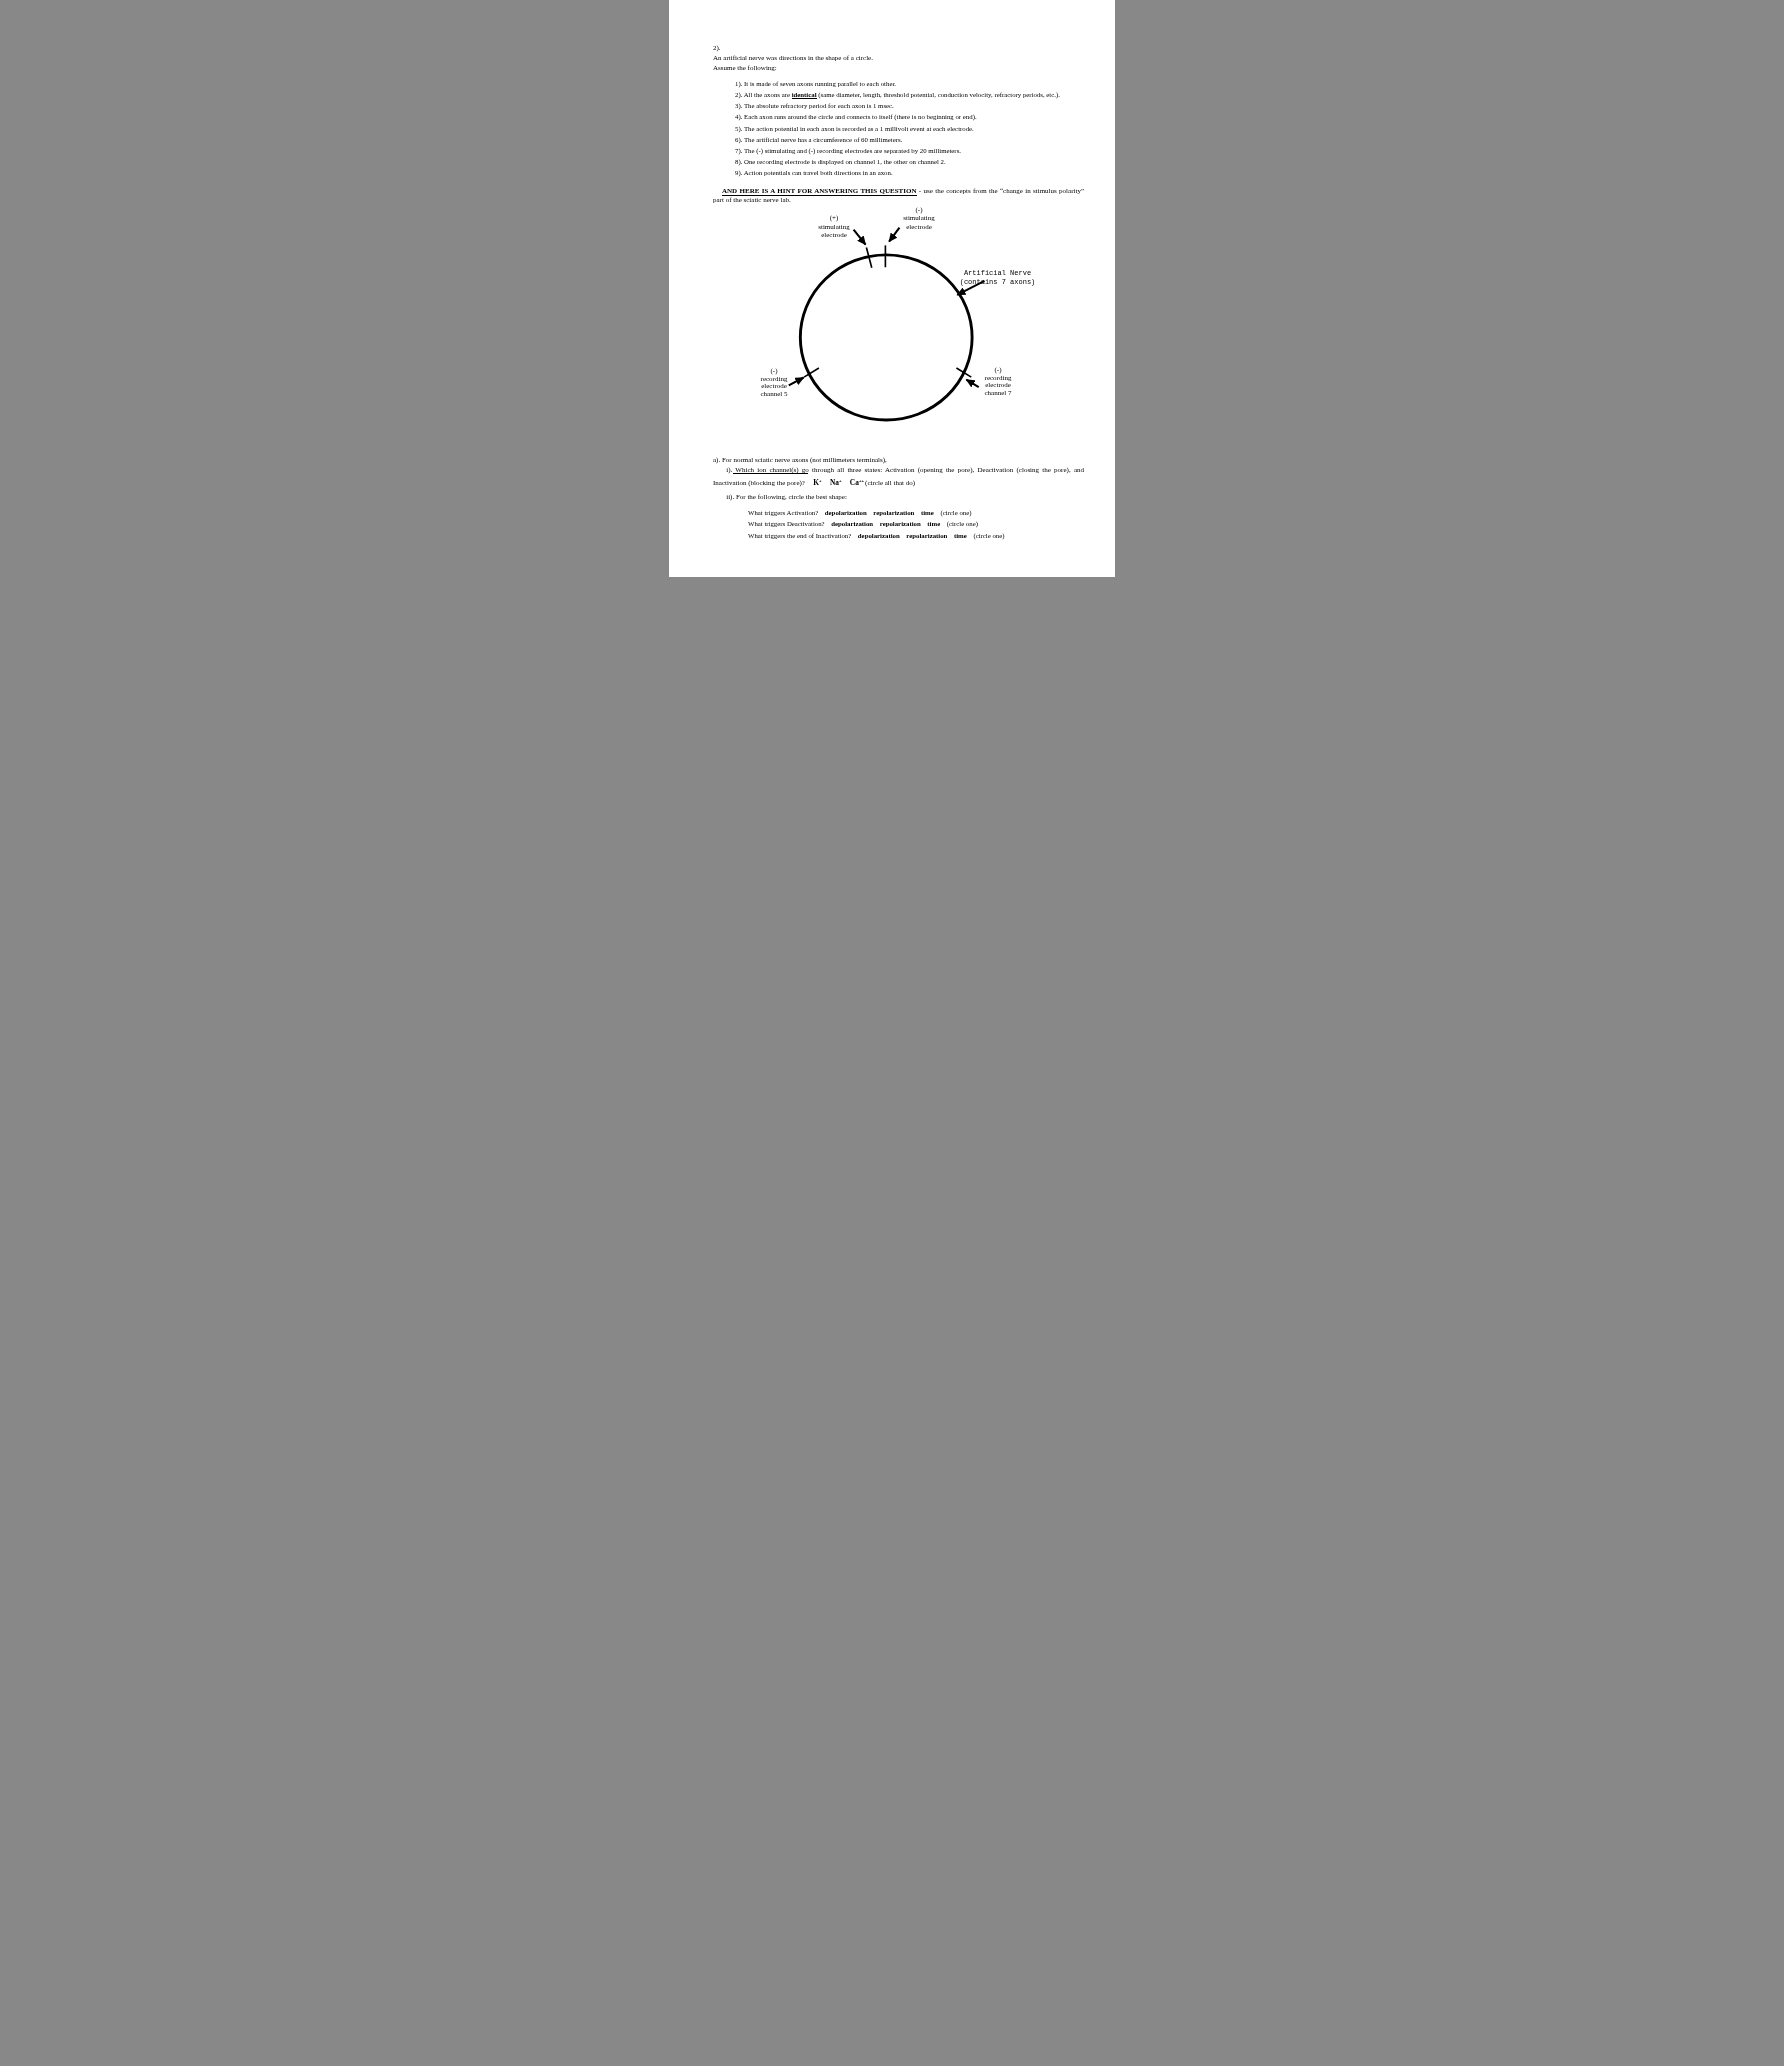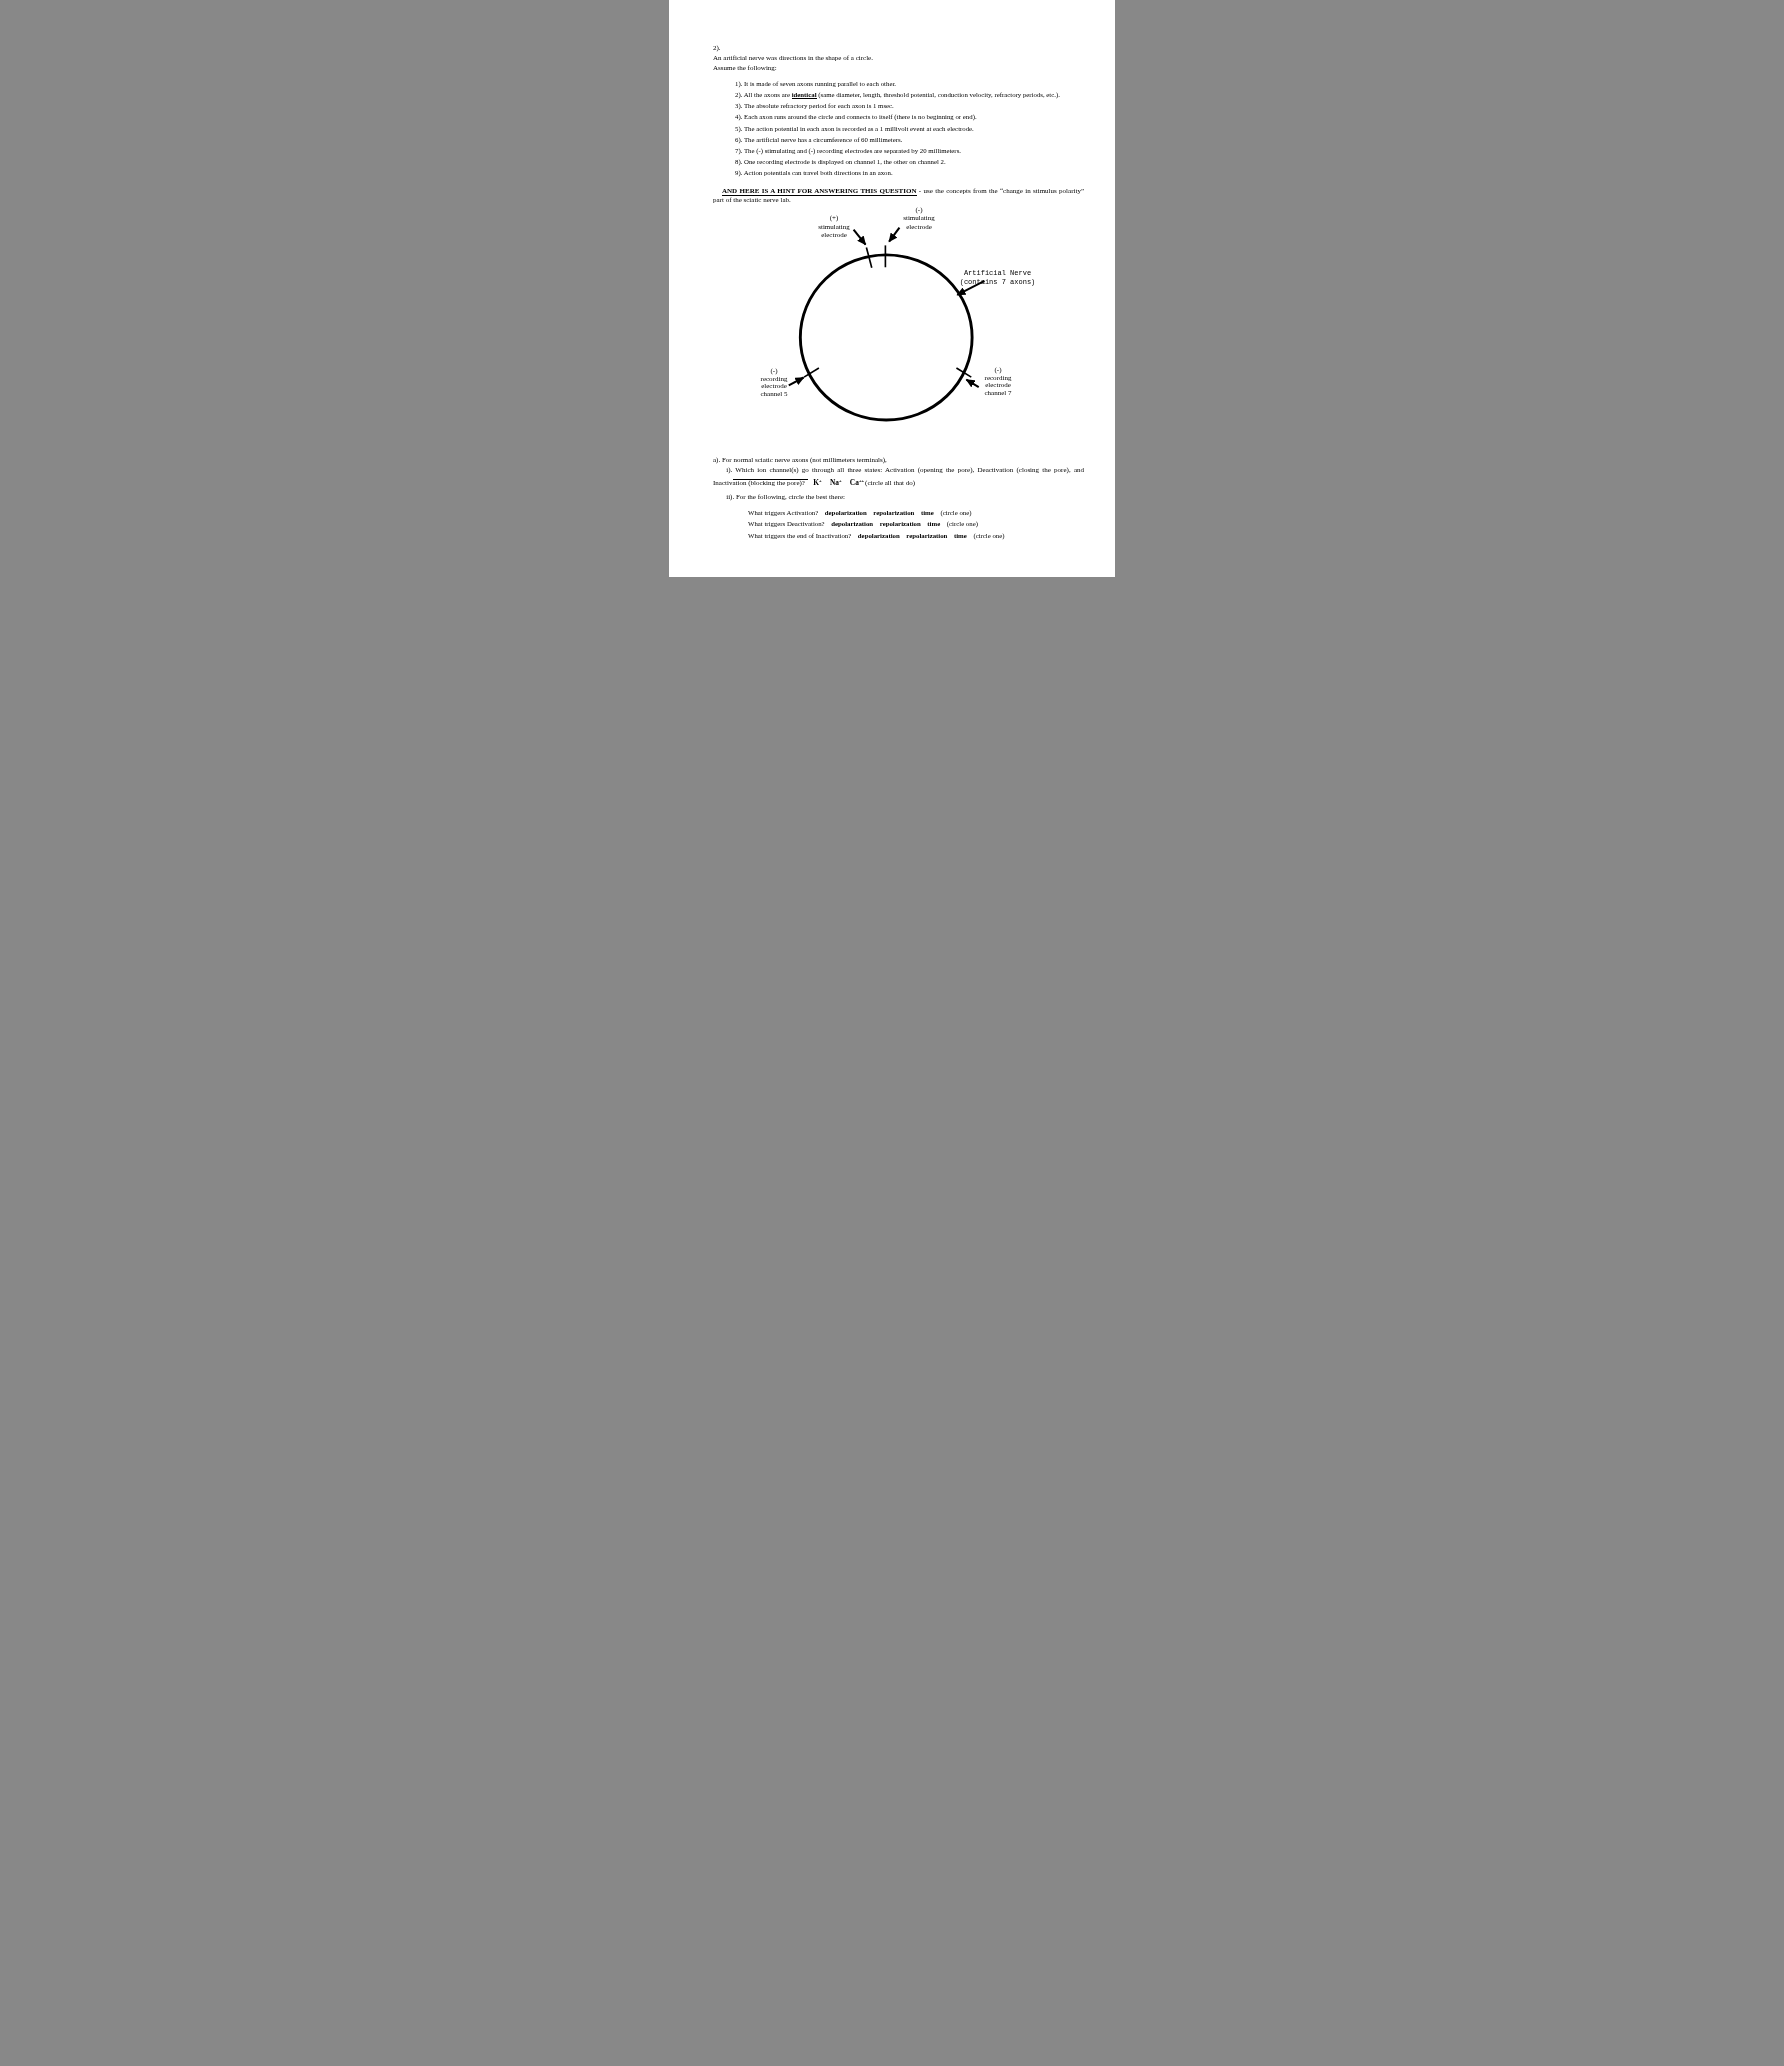--- a/index.html
+++ b/index.html
@@ -18,21 +18,21 @@
   #assumptions li{list-style:none;margin:0 0 1.2px 0;white-space:nowrap;}
   .em-underline{font-weight:bold;border-bottom:1.2px solid #000;}
   #hint{margin:8.3px 31px 0 44px;line-height:9.5px;text-align:justify;}
   .hint-strong{font-weight:bold;border-bottom:1.7px solid #000;padding-bottom:0.4px;margin-left:9px;}
   #diagram{position:relative;height:220px;width:446px;}
   #diagram svg{position:absolute;left:0;top:0;}
   .dlabel{position:absolute;text-align:center;line-height:8.7px;}
   .dlabel-sm{line-height:7.9px;}
   #qa{margin:0 31px 0 44px;}
   .qa-a{margin-top:29px;line-height:10px;}
-  .a-underline{border-bottom:1.7px solid #000;padding-bottom:15px;}
+  .a-underline{border-bottom:1.7px solid #000;padding-bottom:9px;}
   .qa-i{margin:0.8px 0 0 0;line-height:10.3px;text-align:justify;text-indent:13.2px;}
   .ion{font-weight:bold;margin-left:8.3px;font-size:7.4px;}
   .ion:first-of-type{margin-left:10px;}
   .ion sup{font-size:0.62em;}
   .i-tail{margin-left:1px;}
   .qa-ii{margin:3.3px 0 0 0;line-height:10px;text-indent:13.2px;}
   .qa-q{margin:1.7px 0 0 35px;line-height:10px;font-size:6.8px;}
   .qa-q.first{margin-top:5.8px;}
   .opt{font-weight:bold;margin-left:6.6px;}
   .q-tail{margin-left:6.6px;}
@@ -111,21 +111,21 @@
       <div>electrode</div>
       <div>channel 7</div>
     </div>
   </div>
 
   <div id="qa">
     <div class="qa-a"><span>a). For </span><span class="a-underline">normal sciatic nerve axons</span><span> (not millimeters terminals),</span></div>
 
     <p class="qa-i"><span>i). Which ion channel(s) go through all three states: Activation (opening the pore), Deactivation (closing the pore), and Inactivation (blocking the pore)?</span><span class="ion"><span>K</span><sup>+</sup></span><span class="ion"><span>Na</span><sup>+</sup></span><span class="ion"><span>Ca</span><sup>++</sup></span><span class="i-tail">(circle all that do)</span></p>
 
-    <div class="qa-ii">ii). For the following, circle the best there:</div>
+    <div class="qa-ii">ii). For the following, circle the best shape:</div>
 
     <div class="qa-q first"><span>What triggers Activation?</span><span class="opt">depolarization</span><span class="opt">repolarization</span><span class="opt">time</span><span class="q-tail">(circle one)</span></div>
 
     <div class="qa-q"><span>What triggers Deactivation?</span><span class="opt">depolarization</span><span class="opt">repolarization</span><span class="opt">time</span><span class="q-tail">(circle one)</span></div>
 
     <div class="qa-q"><span>What triggers the end of Inactivation?</span><span class="opt">depolarization</span><span class="opt">repolarization</span><span class="opt">time</span><span class="q-tail">(circle one)</span></div>
   </div>
 
 </div>
 

